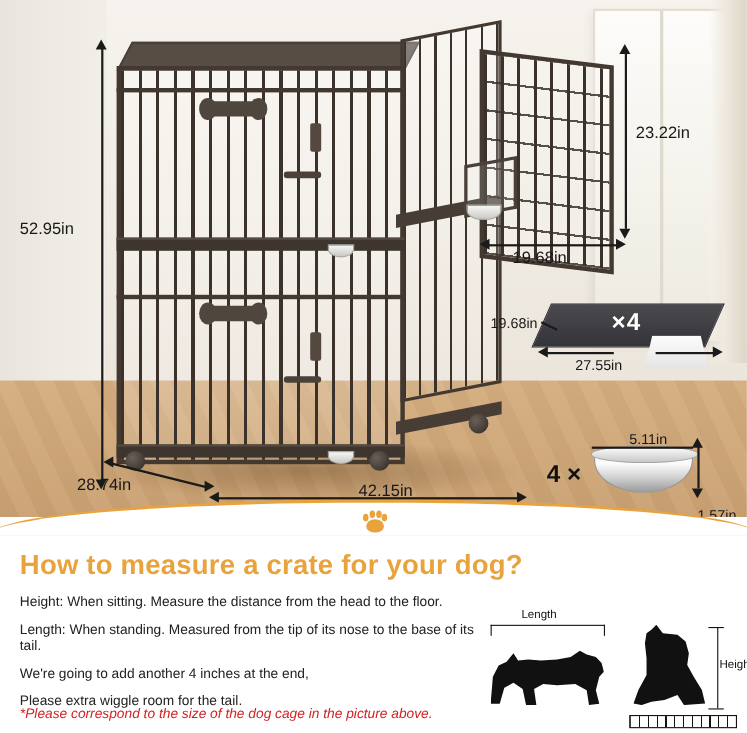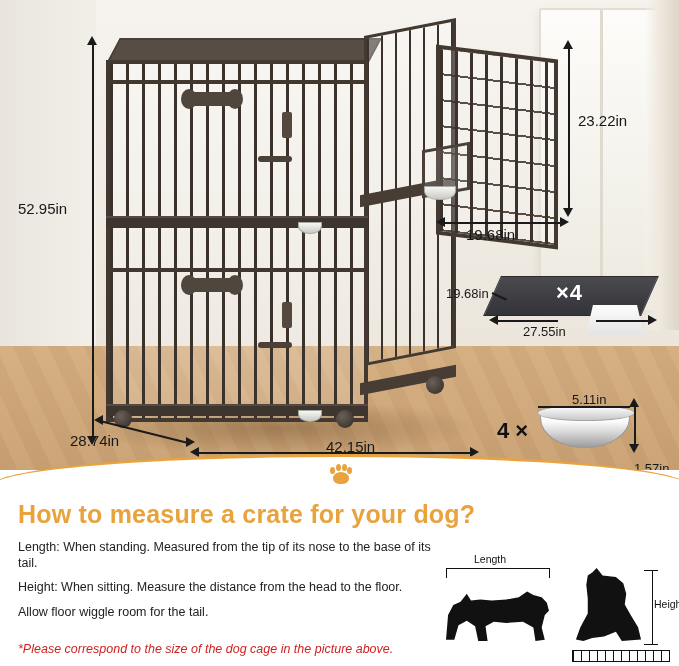--- a/index.html
+++ b/index.html
@@ -529,23 +529,24 @@
     <span class="pad p1"></span>
     <span class="pad p2"></span>
     <span class="pad p3"></span>
     <span class="pad p4"></span>
   </div>
 
   <div class="bottom">
     <div class="how-title">How to measure a crate for your dog?</div>
 
     <div class="lines">
+      <p>Height: When sitting. Measure the distance from the head to the floor.</p>
       <p>Length: When standing. Measured from the tip of its nose to the base of its tail.</p>
-      <p>Height: When sitting. Measure the distance from the head to the floor.</p>
-      <p>Allow floor wiggle room for the tail.</p>
+      <p>We're going to add another 4 inches at the end,</p>
+      <p>Please extra wiggle room for the tail.</p>
     </div>
 
     <div class="note">*Please correspond to the size of the dog cage in the picture above.</div>
 
     <div class="dogs">
       <div class="dog-std"></div>
       <div class="dog-sit"></div>
 
       <div class="measure-line" style="left:10px; top:28px; width:104px;"></div>
       <div class="measure-vline" style="left:10px; top:28px; height:10px;"></div>

